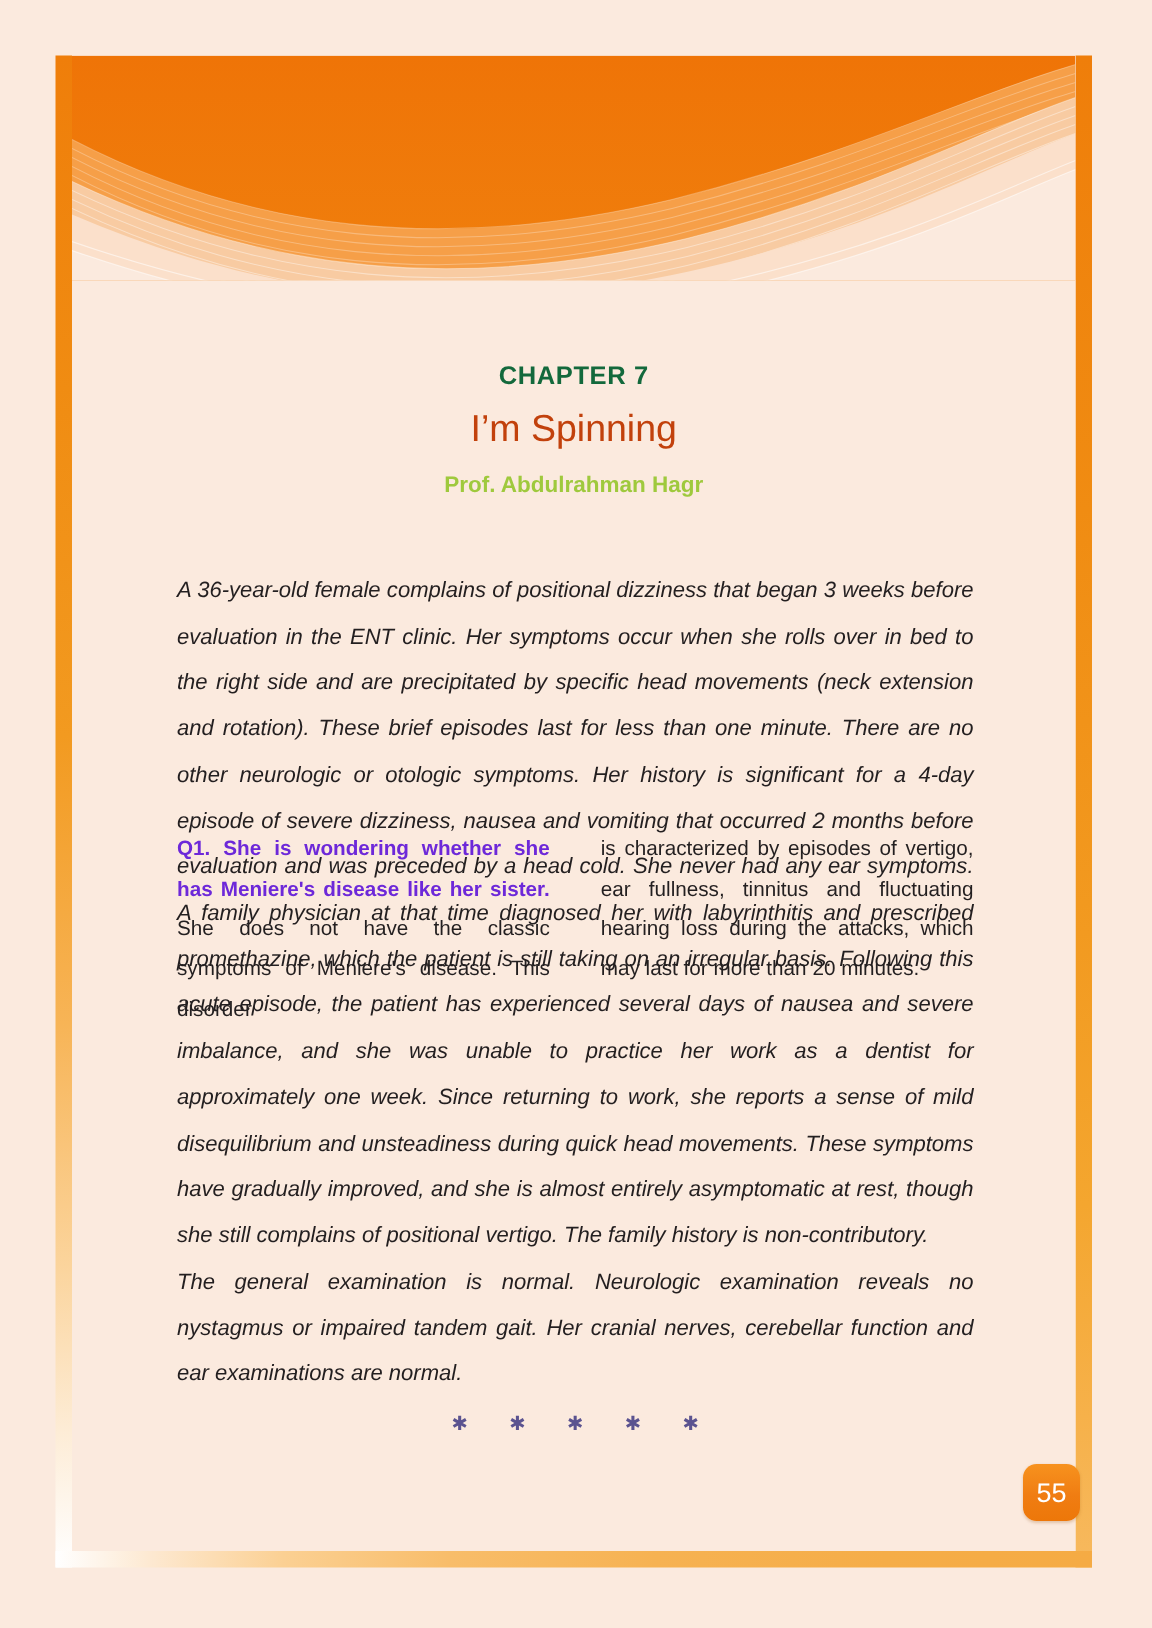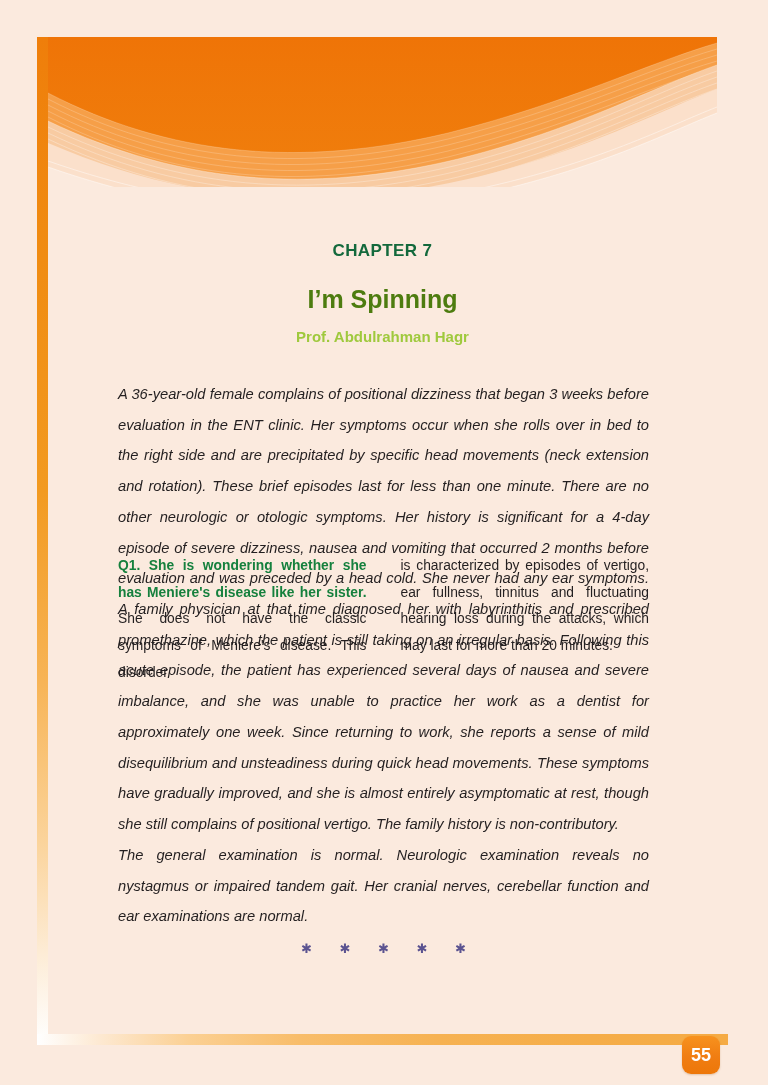--- a/index.html
+++ b/index.html
@@ -60,21 +60,20 @@
 
   
   .sheet {
     position: absolute;
     left: 48px;
     top: 37px;
     width: 669px;
     height: 997px;
     background: #fbeade;
     overflow: hidden;
-    padding-left: 16px;
   }
 
   
   .wave-wrap {
     position: absolute;
     left: 0; top: 0;
     width: 669px;
     height: 150px;
     overflow: hidden;
   }
@@ -90,23 +89,23 @@
   }
   .chapter-label {
     font-size: 17px;
     font-weight: bold;
     color: #13693c;
     letter-spacing: 0.4px;
     margin: 0;
   }
   .chapter-title {
     font-size: 25px;
-    font-weight: bold;
-    color: #4d7c0f;
-    margin: 24px 0 0 0;
+    font-weight: normal;
+    color: #c2410c;
+    margin: 11px 0 0 0;
   }
   .chapter-author {
     font-size: 15px;
     font-weight: bold;
     color: #9fc93d;
     margin: 14px 0 0 0;
   }
 
   
   .body-area {
@@ -150,35 +149,35 @@
   }
   .qa-text {
     font-size: 13.8px;
     color: #231f20;
     text-align: justify;
     line-height: 1.93;
     margin: 0;
   }
   .qa-question {
     font-weight: bold;
-    color: #15803d;
+    color: #6d28d9;
   }
 
   
   .page-badge {
     position: absolute;
     left: 682px;
-    top: 1036px;
+    top: 976px;
     width: 38px;
     height: 38px;
     border-radius: 9px;
     background: linear-gradient(to bottom, #f7921e 0%, #f07d12 55%, #ed7709 100%);
     color: #ffffff;
     font-size: 18px;
-    font-weight: bold;
+    font-weight: normal;
     display: flex;
     align-items: center;
     justify-content: center;
     box-shadow: 0 1px 2px rgba(150, 80, 10, 0.25);
   }
 </style>
 </head>
 <body>
 
 <div class="page">

